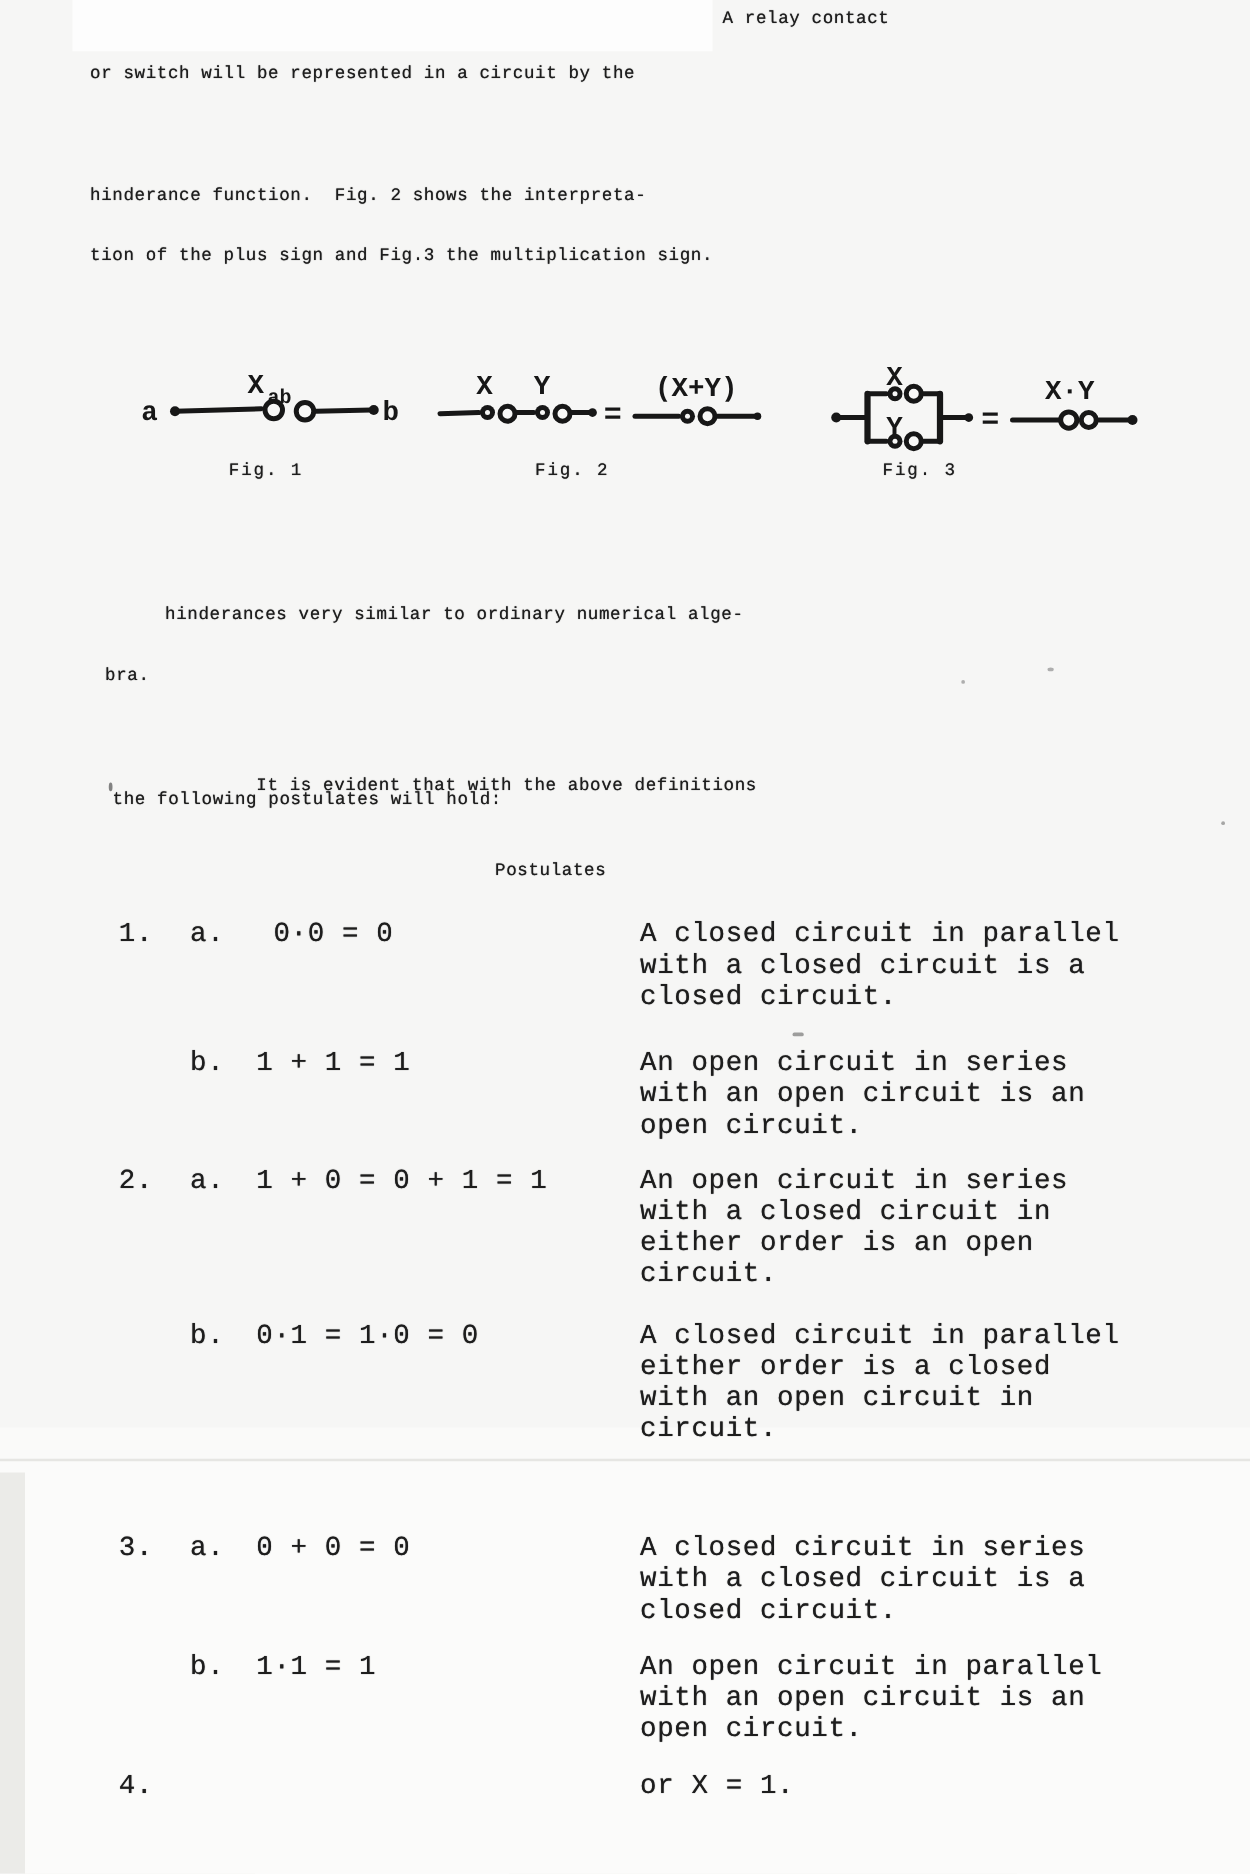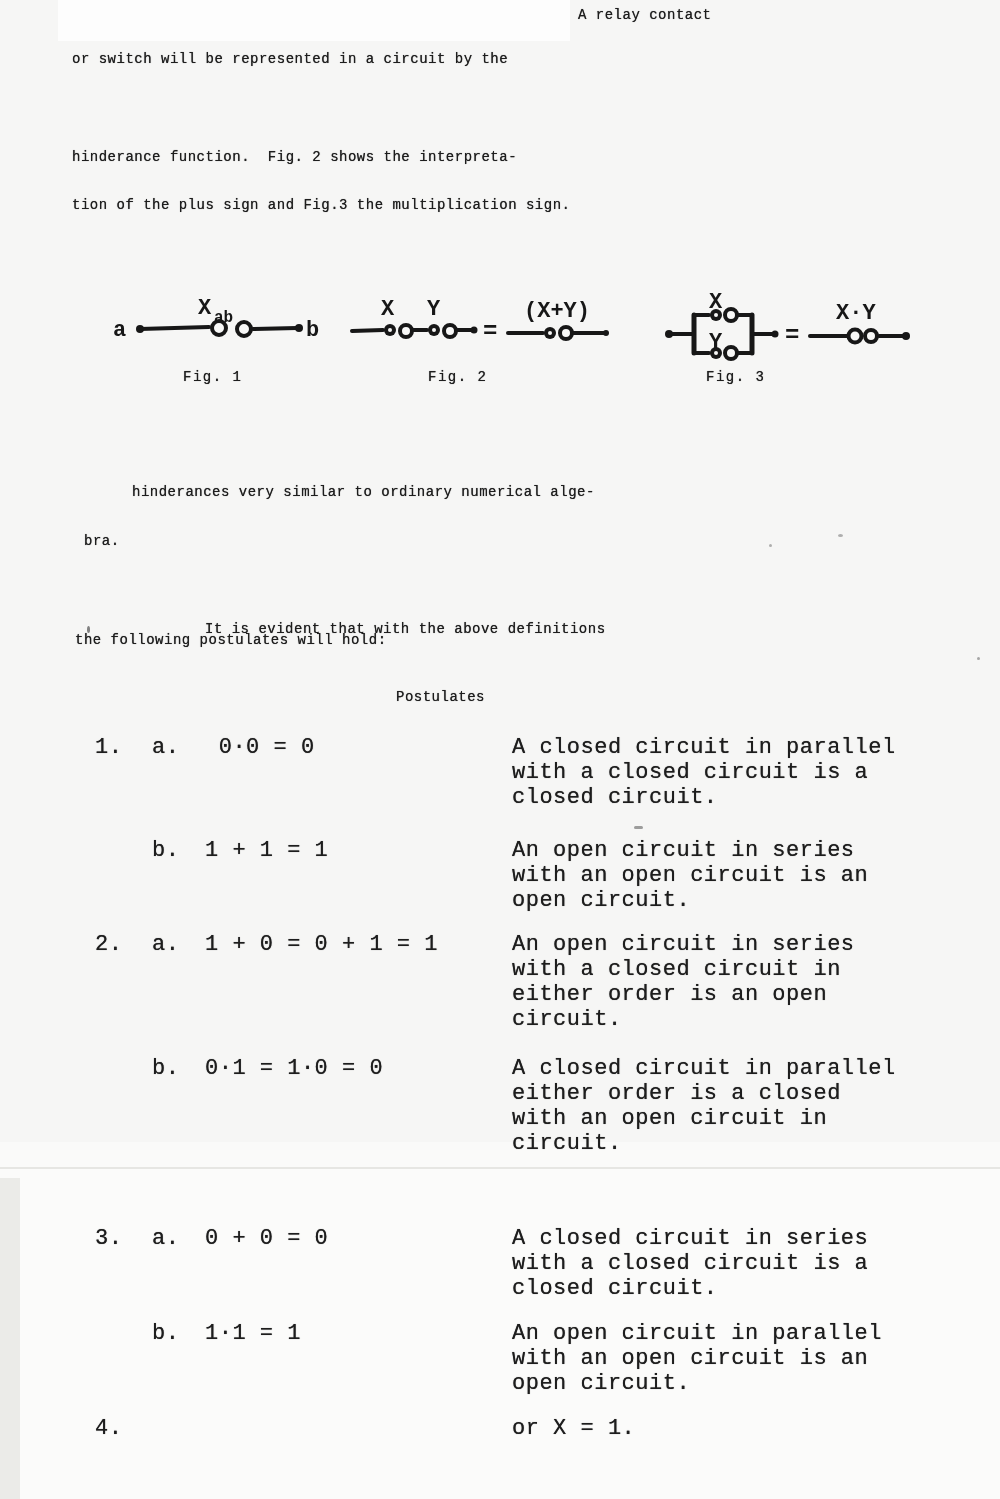--- a/index.html
+++ b/index.html
@@ -18,21 +18,21 @@
   .speck.s1{left:87px;top:626px;width:3px;height:7px;}
   .speck.s2{left:838px;top:534px;width:5px;height:3px;opacity:.4;}
   .speck.s3{left:769px;top:544px;width:3px;height:3px;opacity:.4;}
   .speck.s4{left:977px;top:657px;width:3px;height:3px;opacity:.45;}
   .speck.s5{left:634px;top:826px;width:9px;height:3px;border-radius:2px;opacity:.5;}
   
   .pos-title{left:578px;top:2px;}
   .intro-0{left:72px;top:46px;} .intro-1{left:72px;top:95px;}
   .intro-2{left:72px;top:144px;} .intro-3{left:72px;top:192px;}
   .para2-0{left:84px;top:430px;} .para2-1{left:84px;top:479px;margin-left:48px;} .para2-2{left:84px;top:528px;}
-  .para3-a{left:205px;top:578px;margin-top:38px;} .para3-b{left:75px;top:627px;text-align:center;}
+  .para3-a{left:205px;top:578px;margin-top:38px;} .para3-b{left:90px;top:627px;text-align:center;}
   .post-heading{left:396px;top:684px;}
   .figcap-1{left:183px;top:364px;letter-spacing:1.5px;}
   .figcap-2{left:428px;top:364px;letter-spacing:1.5px;}
   .figcap-3{left:706px;top:364px;letter-spacing:1.5px;}
   
   .row{position:absolute;left:0;width:1000px;}
   .r-p1a{top:735px;} .r-p1b{top:838px;} .r-p2a{top:932px;} .r-p2b{top:1056px;}
   .r-p3a{top:1226px;} .r-p3b{top:1321px;} .r-p4{top:1416px;}
   .col{position:absolute;top:0;font-size:22px;line-height:26px;color:#1d1d1d;letter-spacing:.5px;
        white-space:pre;text-shadow:0 0 .7px rgba(25,25,25,.85);}

